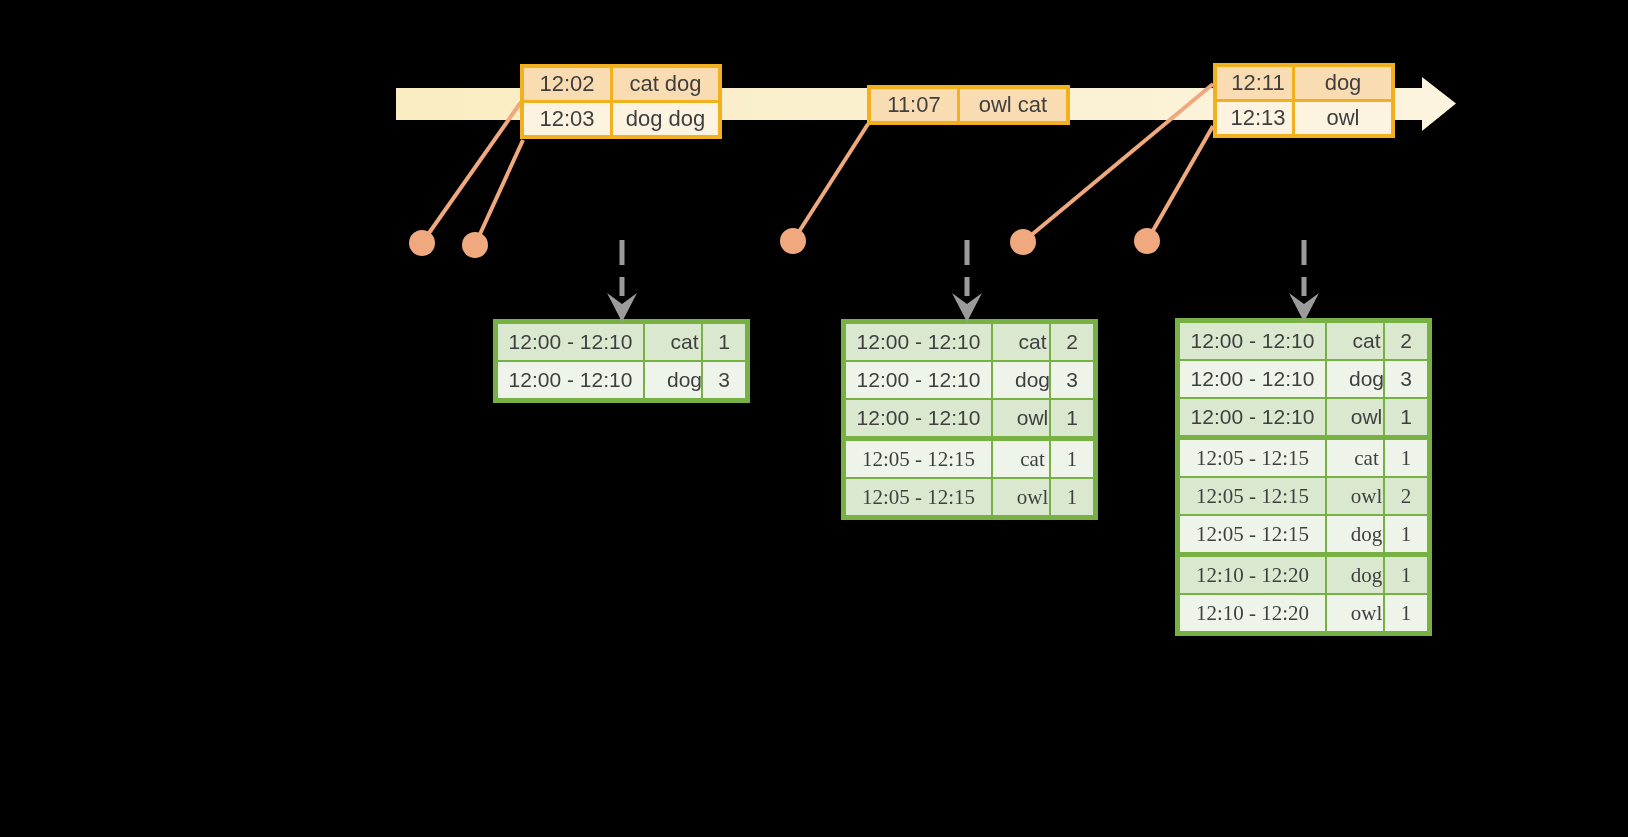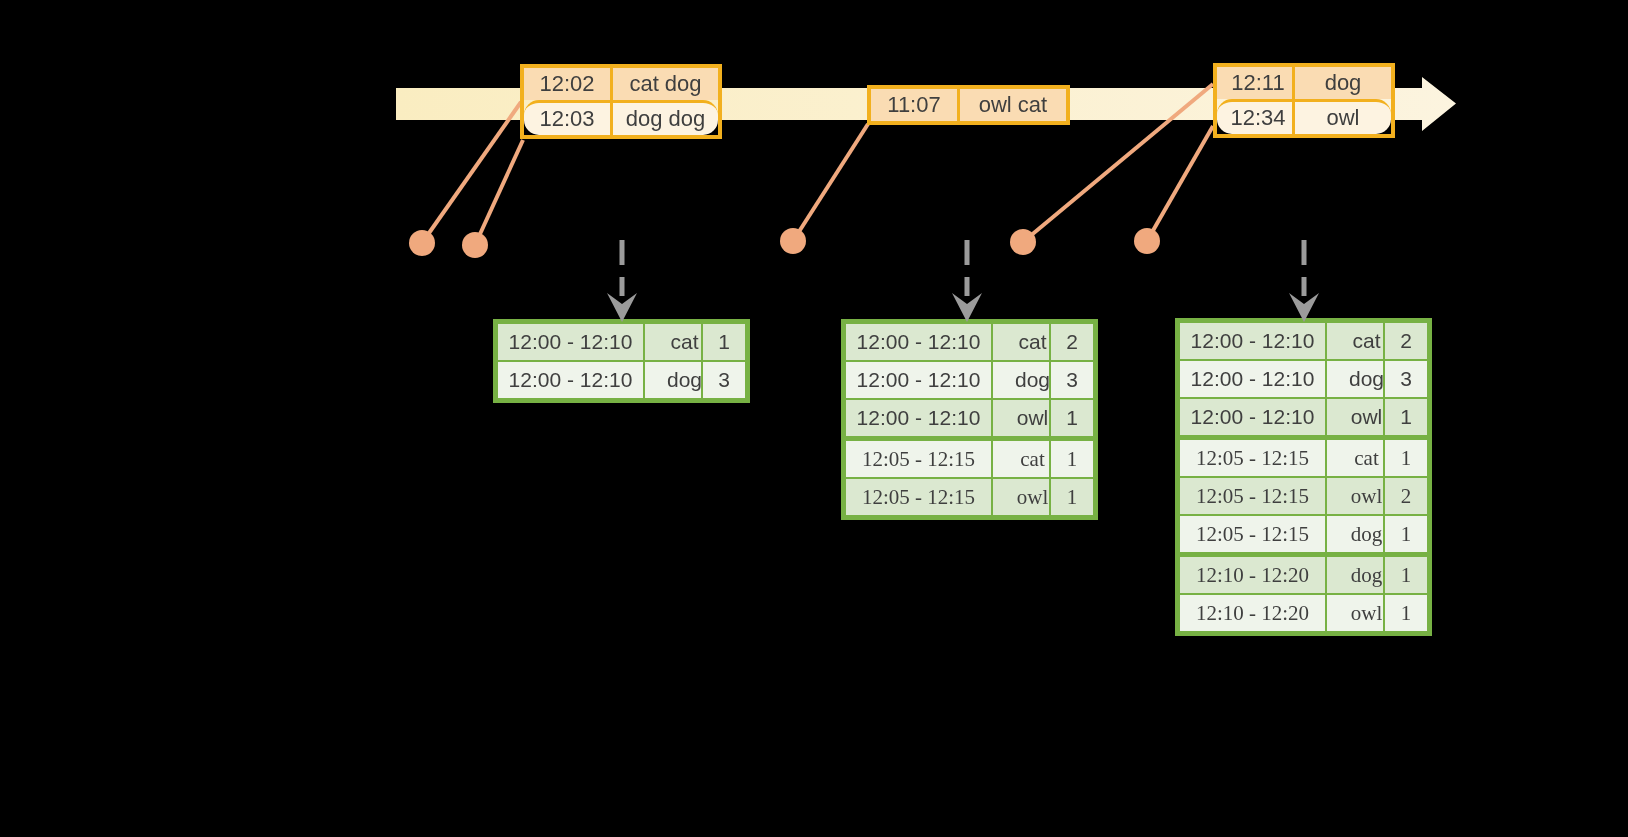--- a/index.html
+++ b/index.html
@@ -13,21 +13,21 @@
   .layer{position:absolute;left:0;top:0;}
 
   
   .ev-box{
     position:absolute;
     box-sizing:border-box;
     border:4px solid var(--c-event-border);
     display:flex;flex-direction:column;
   }
   .ev-row{display:flex;height:32px;box-sizing:border-box;}
-  .ev-row + .ev-row{height:35px;border-top:3px solid var(--c-event-border);border-radius:15px;}
+  .ev-row + .ev-row{height:35px;border-top:3px solid var(--c-event-border);}
   .ev-dark{background:var(--c-event-row-dark);}
   .ev-light{background:var(--c-event-row-light);}
   .ev-cell{
     display:flex;align-items:center;justify-content:center;
     box-sizing:border-box;
     font-size:22px;color:var(--c-text);
   }
   .ev-time{width:89px;border-right:3px solid var(--c-event-border);}
   .ev-box.narrow .ev-time{width:78px;padding-left:7px;}
   .ev-words{flex:1;}
@@ -101,21 +101,21 @@
         <div class="ev-cell ev-time">11:07</div>
         <div class="ev-cell ev-words">owl cat</div>
       </div>
     </div>
   <div id="event-box-2" class="ev-box narrow" style="left:1213px;top:63px;width:182px;">
       <div class="ev-row ev-dark">
         <div class="ev-cell ev-time">12:11</div>
         <div class="ev-cell ev-words">dog</div>
       </div>
       <div class="ev-row ev-light">
-        <div class="ev-cell ev-time">12:34</div>
+        <div class="ev-cell ev-time">12:13</div>
         <div class="ev-cell ev-words">owl</div>
       </div>
     </div>
 
   <div id="result-table-0" class="rt" style="left:493px;top:319px;">
       <div class="rt-group">
         <div class="rt-row rt-dark">
           <div class="rt-cell rt-window">12:00 - 12:10</div>
           <div class="rt-cell rt-word">cat</div>
           <div class="rt-cell rt-count">1</div>

